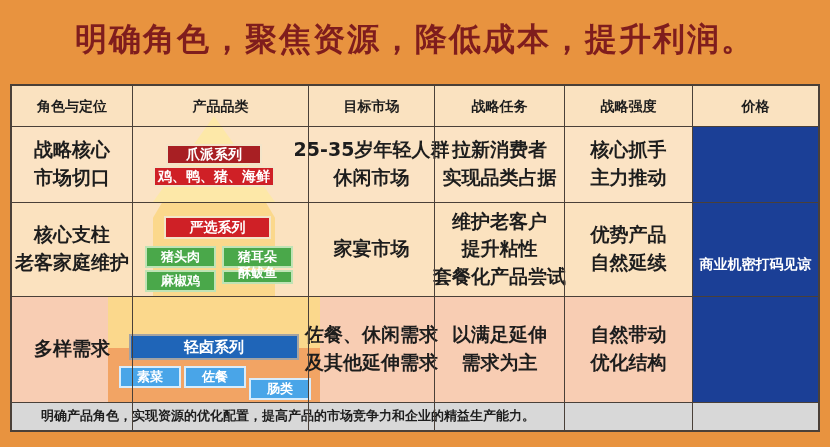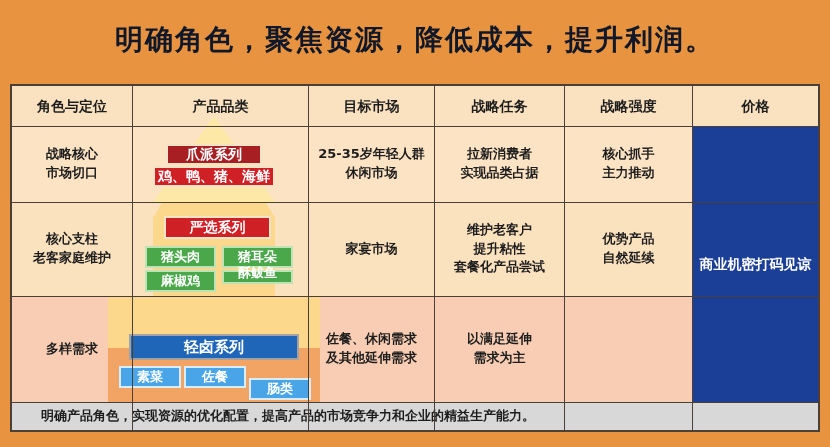--- a/index.html
+++ b/index.html
@@ -22,22 +22,22 @@
     position: absolute;
     left: 0;
     top: 0;
     width: 830px;
     height: 80px;
     display: flex;
     align-items: center;
     justify-content: center;
   }
   .title-text {
-    color: #0f172a;
-    font-size: 28px;
+    color: #7f1d1d;
+    font-size: 32px;
     font-weight: bold;
     letter-spacing: 2px;
     white-space: nowrap;
   }
   
   .table-frame {
     position: absolute;
     left: 10px;
     top: 84px;
     width: 810px;
@@ -83,21 +83,21 @@
   
   .cell {
     position: absolute;
     box-sizing: border-box;
     display: flex;
     flex-direction: column;
     align-items: center;
     justify-content: center;
     text-align: center;
     color: #1d1d1d;
-    font-size: 13px;
+    font-size: 19px;
     line-height: 1.45;
     font-weight: bold;
     padding: 2px 4px;
   }
   .cell.head { font-size: 14px; }
   .cell .ln { display: block; white-space: nowrap; }
 
   
   .price-box {
     position: absolute;
@@ -319,20 +319,24 @@
       <span class="ln">多样需求</span>
     </div>
     <div class="cell" style="left:297px; top:210px; width:125px; height:106px;">
       <span class="ln">佐餐、休闲需求</span>
       <span class="ln">及其他延伸需求</span>
     </div>
     <div class="cell" style="left:423px; top:210px; width:129px; height:106px;">
       <span class="ln">以满足延伸</span>
       <span class="ln">需求为主</span>
     </div>
+    <div class="cell" style="left:553px; top:210px; width:127px; height:106px;">
+      <span class="ln">自然带动</span>
+      <span class="ln">优化结构</span>
+    </div>
 
     <div class="price-box" style="left:681px; top:41px; width:125px; height:275px;">
       <span>商业机密</span>
       <span>打码见谅</span>
     </div>
 
     <div class="footer-text" style="left:0px; top:316px; width:552px; height:28px;">
       <span>明确产品角色，实现资源的优化配置，提高产品的市场竞争力和企业的精益生产能力。</span>
     </div>
 

